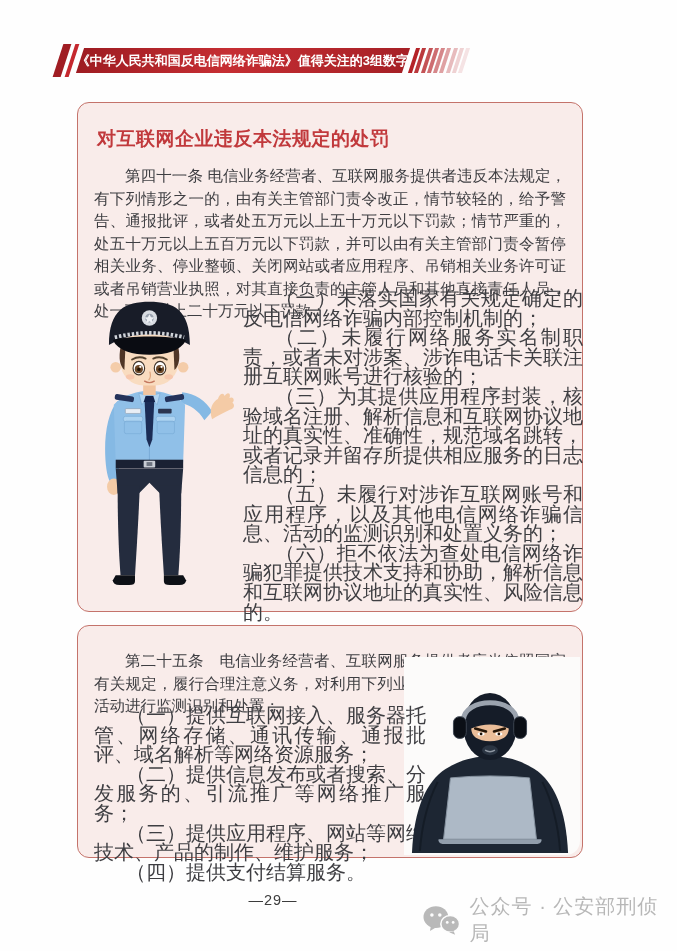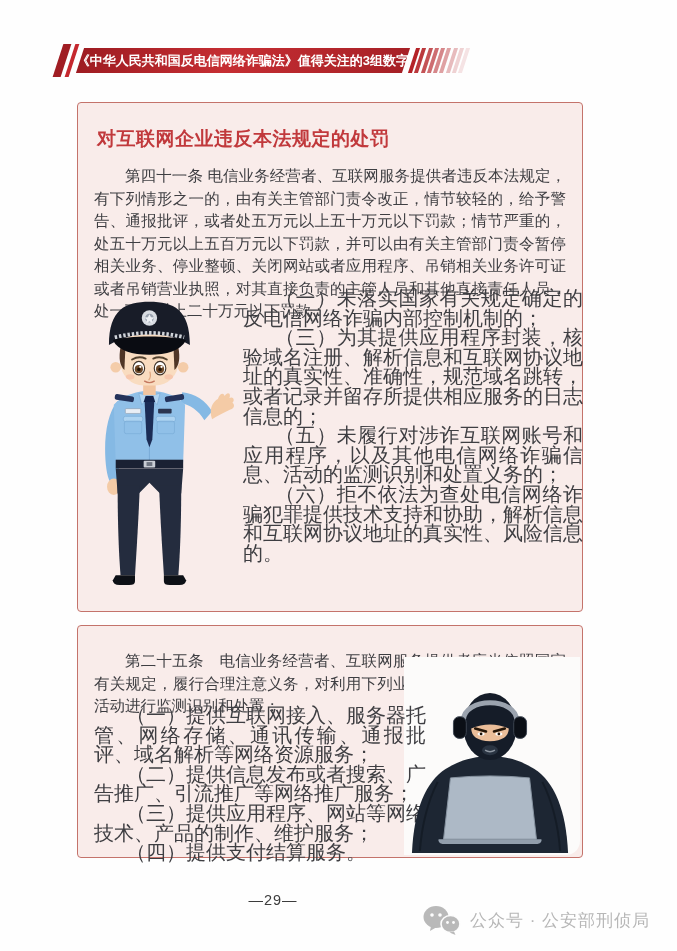--- a/index.html
+++ b/index.html
@@ -27,21 +27,21 @@
   .stripes span { width:3.5px; margin-right:2.8px; background:#b42227; transform:skewX(-18deg); }
   .stripes span:nth-child(1){opacity:1}.stripes span:nth-child(2){opacity:.9}
   .stripes span:nth-child(3){opacity:.78}.stripes span:nth-child(4){opacity:.66}
   .stripes span:nth-child(5){opacity:.54}.stripes span:nth-child(6){opacity:.42}
   .stripes span:nth-child(7){opacity:.30}.stripes span:nth-child(8){opacity:.20}
   .stripes span:nth-child(9){opacity:.12}
 
   
   .law-box {
     position:absolute; left:77px; width:506px; box-sizing:border-box;
-    background:#f9ecea; border:1.5px solid #c4736b; border-radius:4px;
+    background:#f9ecea; border:1.5px solid #c4736b; border-radius:12px;
     padding:0 16px;
   }
   .box1 { top:102px; height:510px; }
   .box2 { top:625px; height:233px; }
 
   .box-title {
     color:#c1393c; font-size:19px; font-weight:bold;
     margin:23px 0 0 3px; letter-spacing:.5px;
   }
   .intro {
@@ -69,21 +69,21 @@
   .hacker svg { width:100%; height:100%; }
 
   
   .pageno {
     position:absolute; top:892px; left:0; width:546px; text-align:center;
     font-size:14.5px; color:#3c3c3c; letter-spacing:1px;
   }
   .watermark {
     position:absolute; top:902px; left:423px; height:36px;
     display:flex; align-items:center; gap:9px;
-    color:#b7b7b7; font-size:17px; letter-spacing:1px;
+    color:#b7b7b7; font-size:20px; letter-spacing:1px;
   }
 </style>
 </head>
 <body>
 
 <div class="page">
 
   <div class="banner-wrap">
     <span class="slash slash1"></span>
     <span class="slash slash2"></span>
@@ -174,34 +174,35 @@
         <circle cx="63" cy="26" r="4.5" fill="#99a1ae"></circle>
         <path d="M63,22 l1.6,3.2 3.6,.3 -2.7,2.3 .8,3.5 -3.3,-1.9 -3.3,1.9 .8,-3.5 -2.7,-2.3 3.6,-.3 Z" fill="#eef1f5"></path>
         <path d="M27,46 Q63,37 99,46" stroke="#cfd3d9" stroke-width="4" stroke-dasharray="2.5 2" fill="none"></path>
         <path d="M25,49 C40,44 86,44 101,49 C95,60 81,64 63,64 C45,64 31,60 25,49 Z" fill="#0a0c12"></path>
       </svg>
     </div>
 
     <div class="items items1">
 
     <p class="item">（一）未落实国家有关规定确定的反电信网络诈骗内部控制机制的；</p>
+        <p class="item">（二）未履行网络服务实名制职责，或者未对涉案、涉诈电话卡关联注册互联网账号进行核验的；</p>
         <p class="item">（三）为其提供应用程序封装，核验域名注册、解析信息和互联网协议地址的真实性、准确性，规范域名跳转，或者记录并留存所提供相应服务的日志信息的；</p>
         <p class="item">（五）未履行对涉诈互联网账号和应用程序，以及其他电信网络诈骗信息、活动的监测识别和处置义务的；</p>
         <p class="item">（六）拒不依法为查处电信网络诈骗犯罪提供技术支持和协助，解析信息和互联网协议地址的真实性、风险信息的。</p>
       </div>
   </section>
 
   <section class="law-box box2">
     <div class="hacker-bg"></div>
     <p class="intro">第二十五条　电信业务经营者、互联网服务提供者应当依照国家有关规定，履行合理注意义务，对利用下列业务从事涉诈支持、帮助活动进行监测识别和处置：</p>
 
     <div class="items items2">
 
     <p class="item">（一）提供互联网接入、服务器托管、网络存储、通讯传输、通报批评、域名解析等网络资源服务；</p>
-        <p class="item">（二）提供信息发布或者搜索、广告推广、引流推广等网络推广服务；</p>
+        <p class="item">（二）提供信息发布或者搜索、分发服务的、引流推广等网络推广服务；</p>
         <p class="item">（三）提供应用程序、网站等网络技术、产品的制作、维护服务；</p>
         <p class="item">（四）提供支付结算服务。</p>
       </div>
 
     <div class="hacker">
       <svg viewBox="0 0 170 168" xmlns="http://www.w3.org/2000/svg">
 
         <path d="M6,168 C8,124 20,96 40,83 C54,74 69,70 85,70 C101,70 116,74 130,83 C150,96 162,124 164,168 Z" fill="#1d2633"></path>
         <path d="M32,96 C22,116 16,140 14,166" stroke="#0f151e" stroke-width="2" fill="none" opacity=".6"></path>
         <path d="M138,96 C148,116 154,140 156,166" stroke="#0f151e" stroke-width="2" fill="none" opacity=".6"></path>

